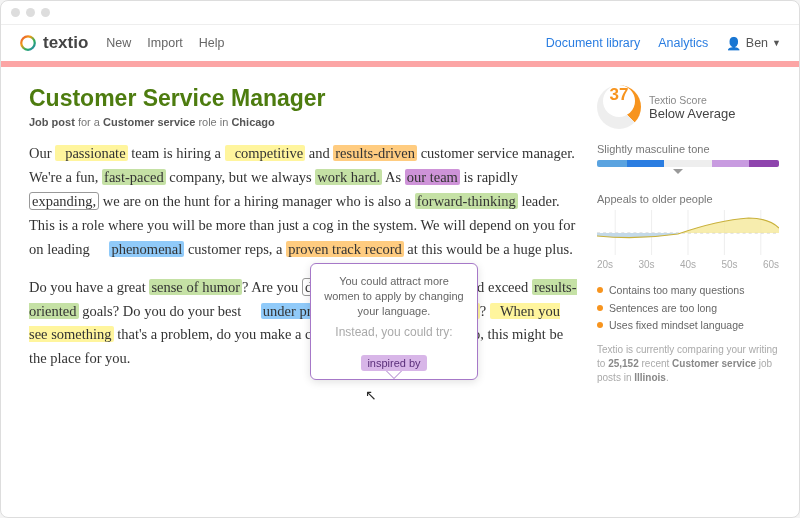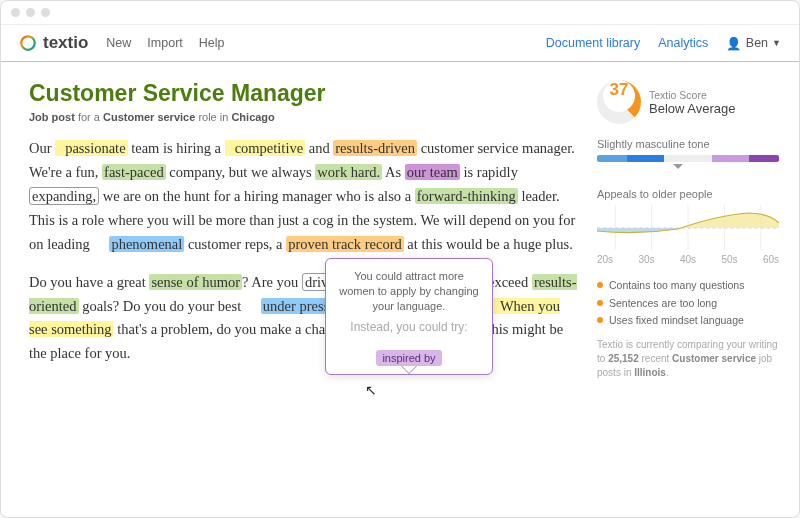--- a/index.html
+++ b/index.html
@@ -1,20 +1,20 @@
 <!DOCTYPE html>
 <html><head>
 <meta charset="utf-8">
 <style>
 * { margin:0; padding:0; box-sizing:border-box; }
 body { font-family:-apple-system,BlinkMacSystemFont,"Segoe UI",Helvetica,Arial,sans-serif; background:#f4f4f4; width:800px; height:518px; overflow:hidden; }
 .window { background:#fff; border:1px solid #ddd; border-radius:8px; width:100%; height:100%; display:flex; flex-direction:column; }
 .titlebar { height:24px; display:flex; align-items:center; padding:0 10px; gap:6px; border-bottom:1px solid #eee; }
 .dot { width:9px; height:9px; border-radius:50%; background:#ddd; }
-.topbar { display:flex; align-items:center; padding:8px 18px; border-bottom:1px solid #fca5a5; font-size:12.5px; }
+.topbar { display:flex; align-items:center; padding:8px 18px; border-bottom:6px solid #fca5a5; font-size:12.5px; }
 .logo { display:flex; align-items:center; gap:6px; font-weight:600; color:#444; font-size:17px; margin-right:18px; }
 .logo-icon { width:18px; height:18px; }
 .nav { display:flex; gap:16px; color:#666; }
 .nav span { cursor:pointer; }
 .rightnav { margin-left:auto; display:flex; gap:18px; align-items:center;padding-left:8px; }
 .rightnav .link { color:#2a7de1; cursor:pointer; }
 .user { color:#555; display:flex; align-items:center; gap:4px; cursor:pointer; }
 .caret { font-size:9px; }
 .body { flex:1; display:flex; padding:18px 20px 10px 28px; gap:20px; overflow:hidden; }
 .main { flex:1; position:relative; color:#2c2c2c; }
@@ -22,21 +22,21 @@
 .doc-sub { font-size:11px; color:#777; margin-bottom:14px; }
 .doc-sub b { color:#555; font-weight:600; }
 .para { font-size:14.5px; line-height:1.65; font-family:Georgia,serif; color:#333; margin-bottom:14px; }
 .hl { padding:0 2px; border-radius:2px; }
 .hl-yellow { background:#fff59d;padding-left:10px; }
 .hl-orange { background:#ffcc80; }
 .hl-green { background:#c5e1a5; }
 .hl-purple { background:#ce93d8; }
 .hl-blue { background:#90caf9;margin-left:16px; }
 .hl-box { border:1px solid #999; padding:0 2px; border-radius:3px; }
-.tooltip { position:absolute; top:178px; left:296px; width:168px; background:#fff; border:1px solid #a678c8; border-radius:6px; padding:10px 10px 8px; box-shadow:0 2px 8px rgba(0,0,0,.12); text-align:center; }
+.tooltip { position:absolute; top:178px; left:281px; width:168px; background:#fff; border:1px solid #a678c8; border-radius:6px; padding:10px 10px 8px; box-shadow:0 2px 8px rgba(0,0,0,.12); text-align:center; }
 .tooltip::after { content:""; position:absolute; bottom:-8px; left:50%; margin-left:-8px; border:8px solid transparent; border-top-color:#a678c8; }
 .tooltip::before { content:""; position:absolute; bottom:-6px; left:50%; margin-left:-7px; border:7px solid transparent; border-top-color:#fff; z-index:1; }
 .tooltip-head { font-size:11px; color:#666; line-height:1.35; margin-bottom:6px; }
 .tooltip-sub { font-size:12px; color:#aaa; margin-bottom:14px; }
 .tooltip-suggest { display:inline-block; background:#d8b6e8; color:#5a2e7a; font-size:11px; padding:2px 6px; border-radius:3px; cursor:pointer; }
 .cursor { position:absolute; top:302px; left:336px; font-size:14px; pointer-events:none; }
 .side { width:182px; font-size:11px; color:#666; }
 .score-row { display:flex; align-items:center; gap:8px; margin-bottom:14px; }
 .score-circle { width:44px; height:44px; border-radius:50%; background:conic-gradient(#f7941e 0 37%,#eee 37% 100%); display:flex; align-items:flex-start; justify-content:center; position:relative; }
 .score-circle::before { content:""; position:absolute; width:32px; height:32px; border-radius:50%; background:#fff; }

